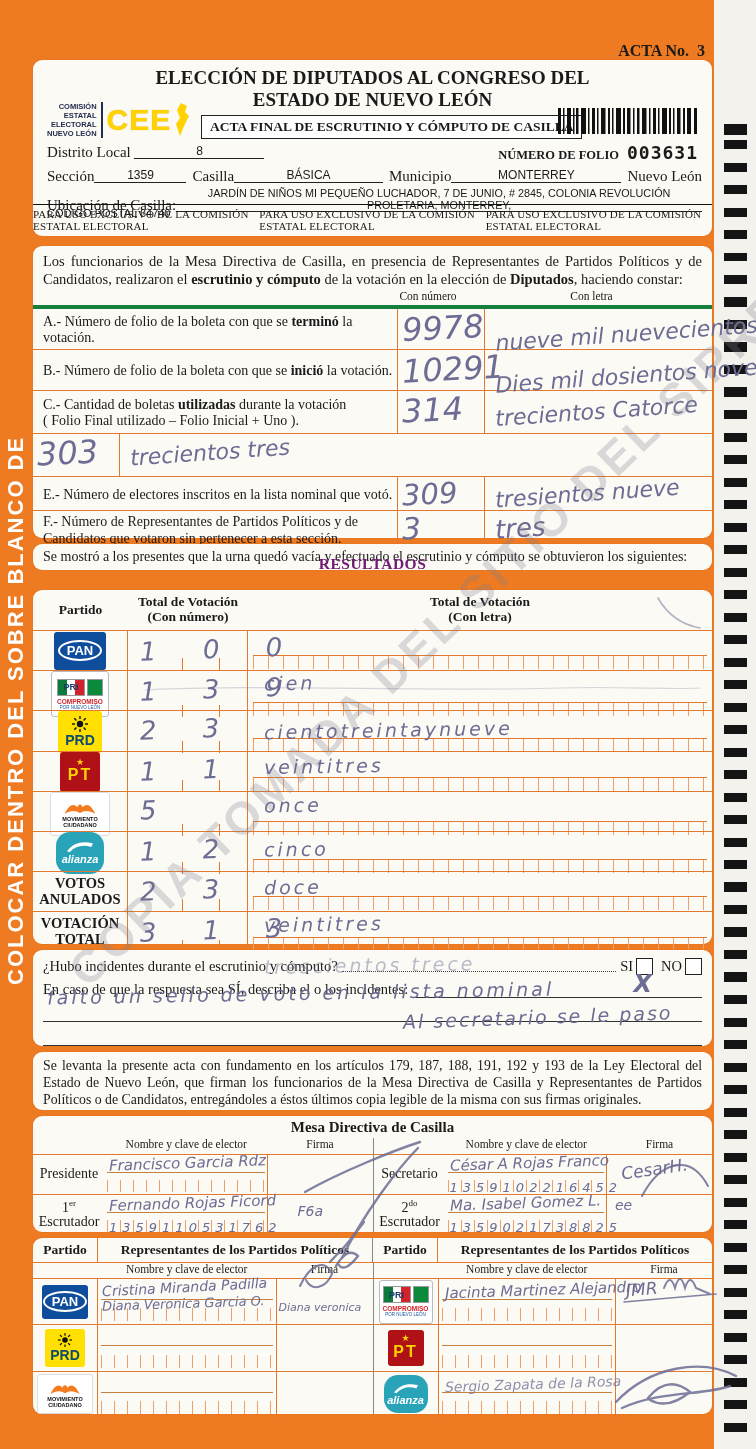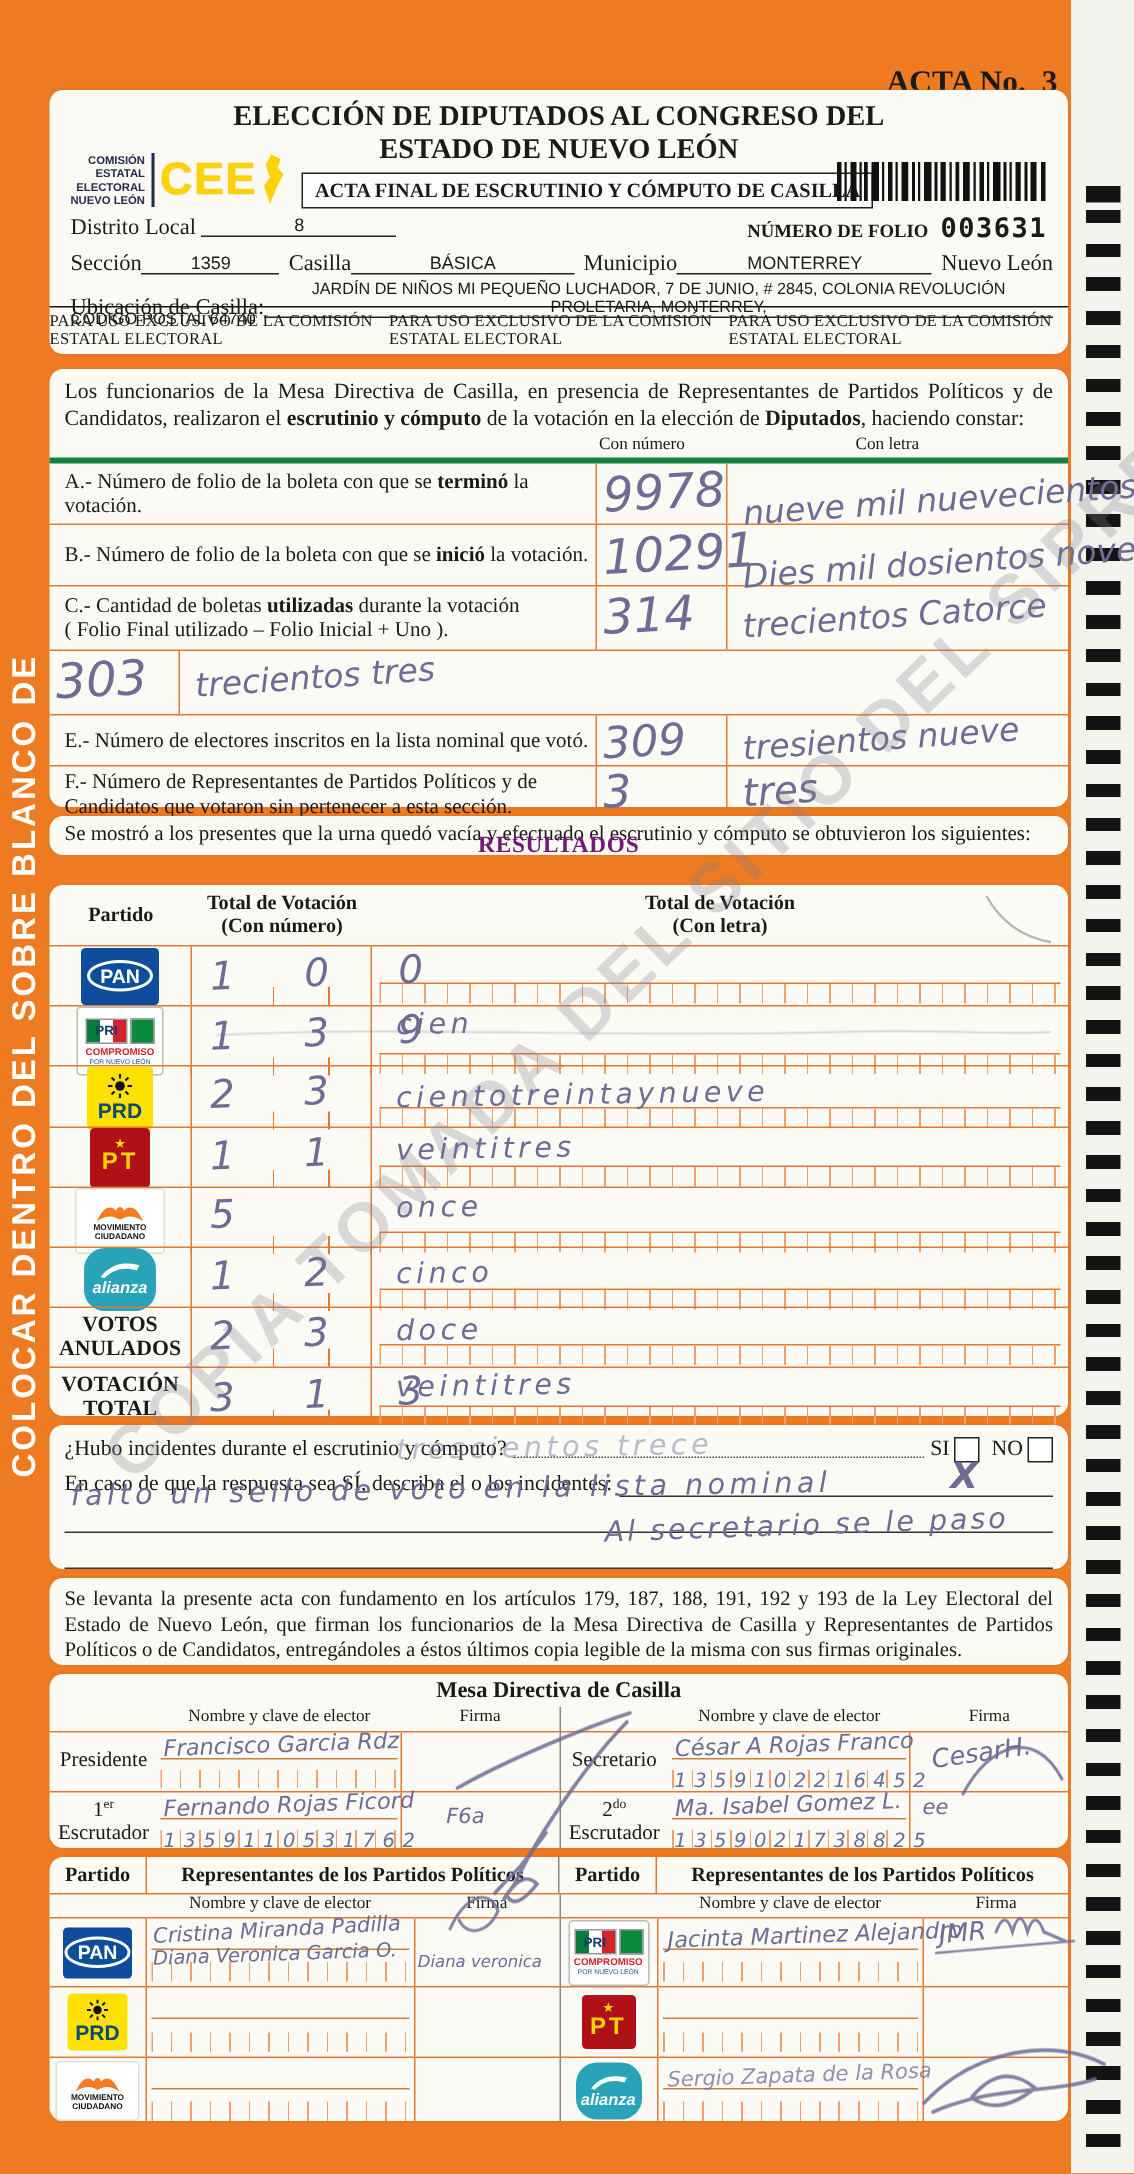--- a/index.html
+++ b/index.html
@@ -14,21 +14,21 @@
     background:repeating-linear-gradient(180deg,#141414 0 9px,transparent 9px 22.5px);}
   .perf-block{position:absolute;right:9px;top:124px;width:23px;height:11px;background:#141414;}
   
   .side-text{position:absolute;left:3px;top:415px;height:590px;writing-mode:vertical-rl;transform:rotate(180deg);
     font-family:"Liberation Sans",sans-serif;font-weight:bold;font-size:22px;letter-spacing:2px;color:#fff;text-align:center;}
   
   .watermark{position:absolute;left:58px;top:958px;transform:rotate(-44deg);transform-origin:0 0;
     font-family:"Liberation Sans",sans-serif;font-weight:bold;font-size:46px;letter-spacing:4px;
     color:rgba(125,125,140,.28);white-space:nowrap;z-index:5;pointer-events:none;}
   
-  .acta-no{position:absolute;left:33px;width:672px;top:42px;text-align:right;font-weight:bold;font-size:21px;}
+  .acta-no{position:absolute;left:33px;width:672px;top:42px;text-align:right;font-weight:bold;font-size:16px;}
   
   #p-header{top:60px;height:176px;}
   .title{position:absolute;left:0;right:0;top:7px;text-align:center;font-weight:bold;font-size:19px;line-height:1.15;}
   .cee{position:absolute;left:14px;top:42px;display:flex;align-items:center;}
   .cee-org{font-family:"Liberation Sans",sans-serif;font-weight:bold;font-size:7.5px;color:#232b4e;text-align:right;line-height:1.2;border-right:2px solid #232b4e;padding-right:4px;}
   .cee-acr{color:#FFD200;font-family:"Liberation Sans",sans-serif;font-weight:bold;font-size:30px;letter-spacing:1px;margin-left:4px;text-shadow:0 0 1px #d9a800;}
   .subtitle{position:absolute;left:168px;top:55px;border:1.5px solid #222;padding:3px 8px;font-weight:bold;font-size:13.5px;background:#fff;}
   .barcode{position:absolute;right:14px;top:48px;}
   .folio{position:absolute;right:14px;top:82px;font-weight:bold;font-size:12.5px;}
   .folio b{font-family:"DejaVu Sans Mono",monospace;font-size:18px;font-weight:bold;margin-left:8px;letter-spacing:1px;}

